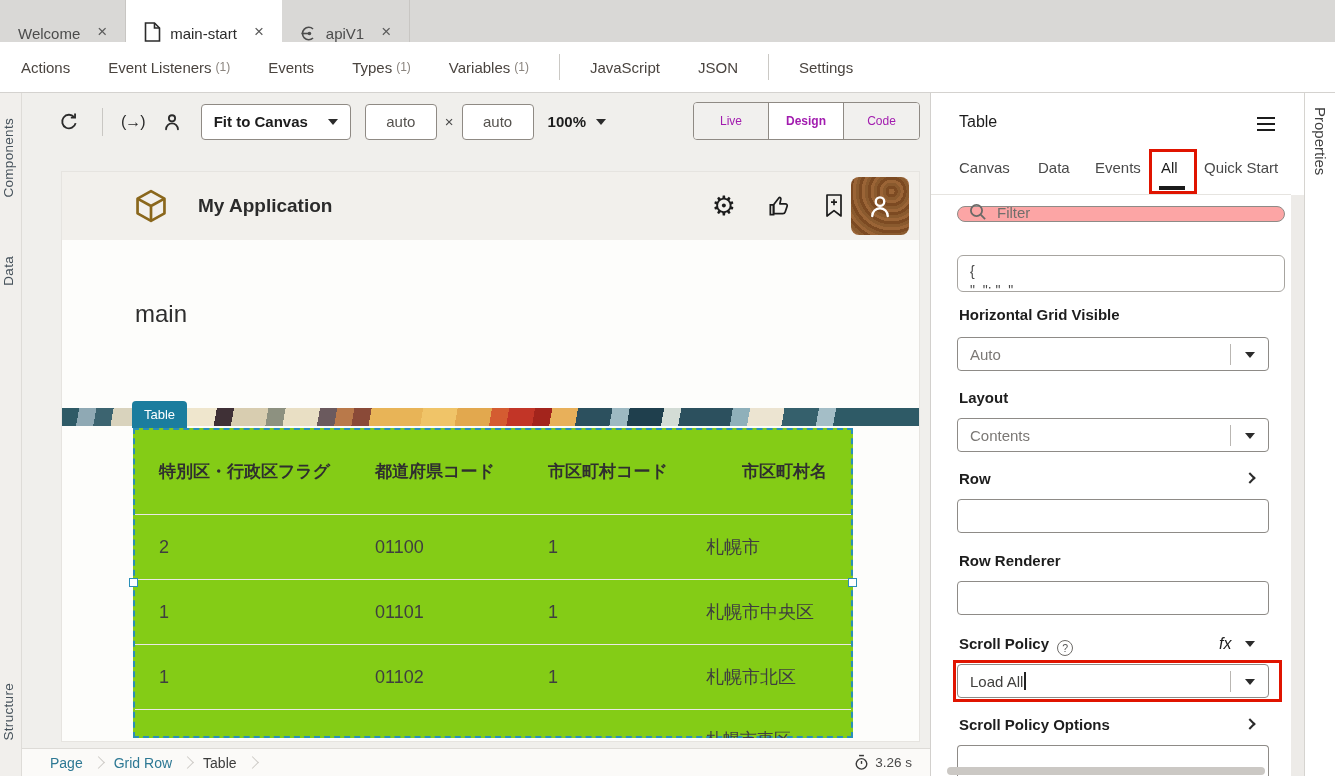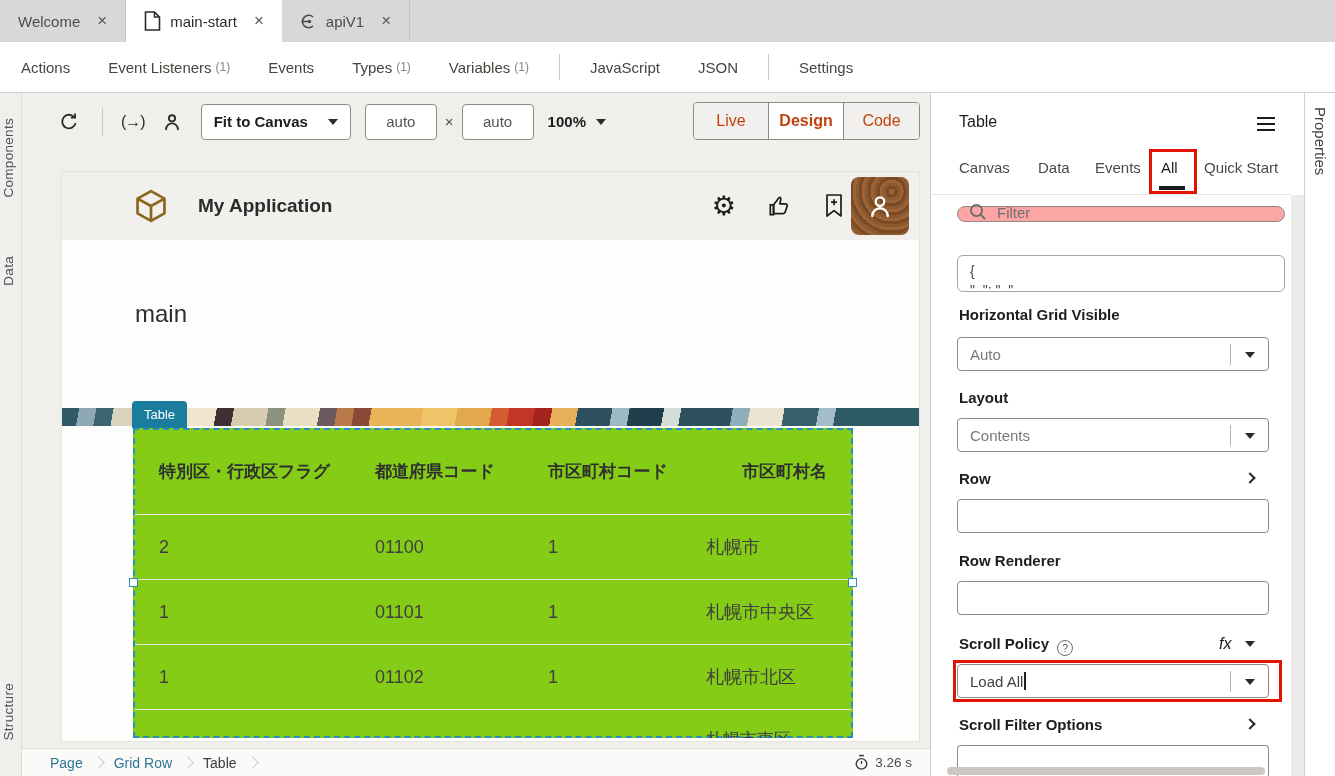--- a/index.html
+++ b/index.html
@@ -2,21 +2,21 @@
 <html><head>
 <meta charset="utf-8">
 <style>
   * { margin:0; padding:0; box-sizing:border-box; }
   html,body { width:1335px; height:776px; overflow:hidden; }
   body { font-family:"Liberation Sans", sans-serif; position:relative; background:#f0efec; color:#2b2b2b; }
   svg { display:block; }
 
   
   .tabstrip { position:absolute; left:0; top:0; width:1335px; height:42px; background:#d9d8d6; display:flex; }
-  .wtab { display:flex; align-items:center; gap:9px; padding:0 18px; font-size:15px; color:#4c4c4c; border-right:1px solid #c8c6c3; cursor:default; }
+  .wtab { display:flex; align-items:flex-end; gap:9px; padding:0 18px; font-size:15px; color:#4c4c4c; border-right:1px solid #c8c6c3; cursor:default; }
   .wtab.active { background:#fff; color:#2b2b2b; border-right:none; }
   .wtab .close { font-size:17px; color:#5a5a5a; margin-left:8px; }
 
   
   .menubar { position:absolute; left:0; top:42px; width:1335px; height:51px; background:#fff; border-bottom:1px solid #d4d2cf; display:flex; align-items:center; padding-left:17px; }
   .mitem { position:relative; height:100%; display:flex; align-items:center; padding:0 4px; margin-right:30px; font-size:15px; color:#4a443f; white-space:nowrap; }
   .mitem .cnt { font-size:12px; color:#8a847e; margin-left:4px; }
   .mitem.active { font-weight:700; color:#1c1c1c; }
   .mitem.active::after { content:""; position:absolute; left:0; right:0; bottom:3px; height:5px; background:#16698a; }
   .mdivider { width:1px; height:26px; background:#cbc9c5; margin:0 26px 0 -4px; }
@@ -37,21 +37,21 @@
   .cvtoolbar { position:absolute; left:0; top:0; width:100%; height:57px; display:flex; align-items:center; padding-left:36px; }
   .tbicon { margin-right:18px; }
   .tbdivider { width:1px; height:28px; background:#c9c7c3; margin:0 18px 0 4px; }
   .livexp { font-size:16px; color:#2b2b2b; margin-right:16px; letter-spacing:-1px; }
   .fitsel { height:36px; background:#fff; border:1px solid #8f8a84; border-radius:4px; display:flex; align-items:center; gap:20px; padding:0 12px; font-size:15px; font-weight:700; color:#1c1c1c; margin-right:14px; }
   .dimin { width:72px; height:36px; border:1px solid #8f8a84; border-radius:4px; background:#fff; text-align:center; font-size:15px; color:#55524e; font-family:"Liberation Sans",sans-serif; }
   .timesg { margin:0 8px; color:#4a4a4a; font-size:15px; }
   .zoomsel { display:flex; align-items:center; gap:10px; font-size:15px; font-weight:700; color:#1c1c1c; margin-left:14px; }
   .caret { width:0; height:0; border-left:5px solid transparent; border-right:5px solid transparent; border-top:6px solid #2b2b2b; }
   .segmented { position:absolute; right:10px; top:9px; display:flex; height:38px; border:1px solid #8f8a84; border-radius:4px; overflow:hidden; background:#f1f0ee; }
-  .segbtn { display:flex; align-items:center; justify-content:center; width:75px; font-size:16px; color:#c2410c; border-right:1px solid #8f8a84; background:#f1f0ee; }
+  .segbtn { display:flex; align-items:center; justify-content:center; width:75px; font-size:12px; color:#a21caf; border-right:1px solid #8f8a84; background:#f1f0ee; }
   .segbtn:last-child { border-right:none; }
   .segbtn.active { background:#fff; font-weight:700; }
 
   
   .page { position:absolute; left:40px; top:79px; width:857px; height:569px; background:#fdfdfb; box-shadow:0 0 0 1px #e6e4e0; overflow:hidden; }
   .appheader { position:absolute; left:0; top:0; width:857px; height:68px; background:#f2f0ec; display:flex; align-items:center; padding:0 0 0 76px; }
   .apptitle { font-size:19px; font-weight:700; color:#2b2b2b; margin-left:16px; }
   .appicons { position:absolute; right:73px; top:0; height:68px; display:flex; align-items:center; gap:30px; }
   .gearglyph { font-size:27px; color:#1c1c1c; line-height:1; }
   .avatar { position:absolute; right:-63px; top:5px; width:58px; height:58px; border-radius:8px; overflow:hidden;
@@ -381,21 +381,21 @@
       <span class="caret"></span>
     </div>
     <div class="pselect" style="top:571px; z-index:7;">
       <span class="val filled">Load All</span>
         <span class="cursorbar"></span>
       <span class="seldiv"></span>
         <span class="selcaret caret"></span>
     </div>
     <div class="annobox loadall"></div>
 
-    <div class="plabel" style="top:623px">Scroll Filter Options</div>
+    <div class="plabel" style="top:623px">Scroll Policy Options</div>
     <span class="chev" style="left:315px; top:627px;"></span>
     <div class="pinput partial"></div>
 
     <div class="vscroll"></div>
     <div class="hthumb"></div>
 
     <div class="prail">
       <span>Properties</span>
     </div>
   </aside>

